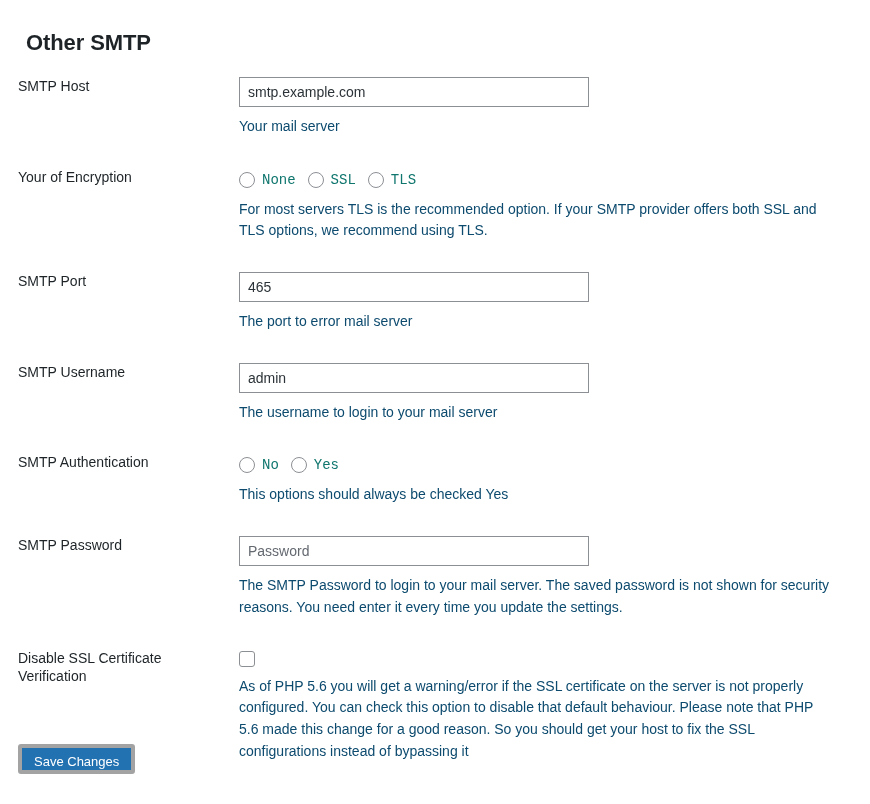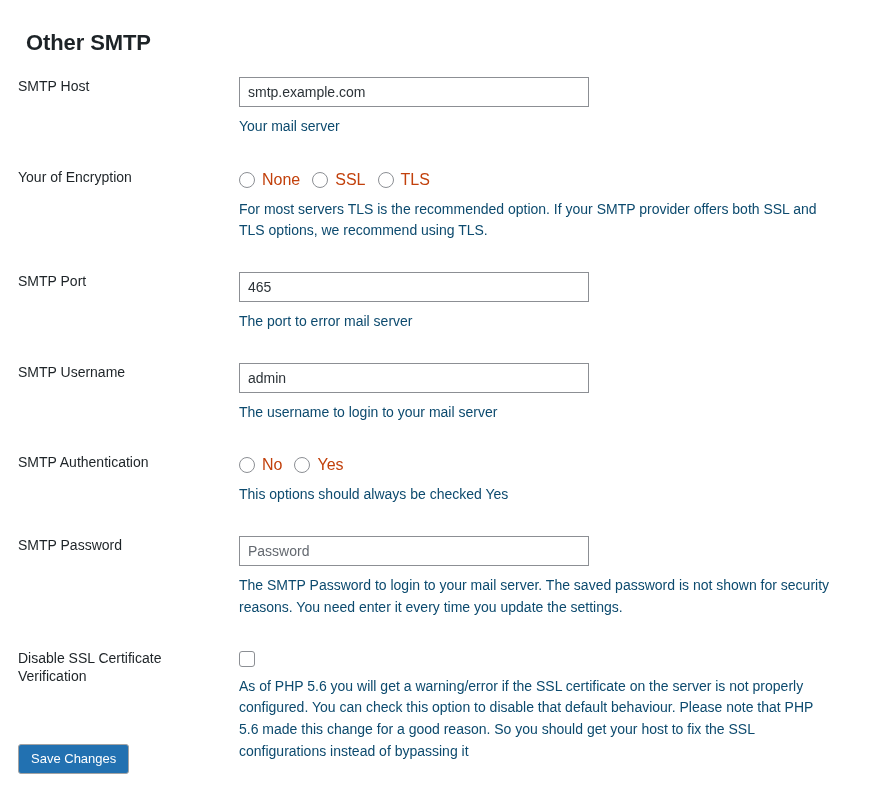--- a/index.html
+++ b/index.html
@@ -104,23 +104,24 @@
     width: 16px;
     height: 16px;
     border: 1px solid #8c8f94;
     border-radius: 50%;
     background: #fff;
     display: inline-block;
     flex: 0 0 auto;
   }
   .radio-text {
     margin-left: 7px;
-    font-size: 16px;
+    font-size: 14px;
     line-height: 16px;
-    color: #c2410c;
+    color: #0f766e;
+    font-family: Liberation Mono, monospace;
   }
 
   
   .checkbox-mark {
     width: 16px;
     height: 16px;
     border: 1px solid #8c8f94;
     border-radius: 3px;
     background: #fff;
     display: block;
@@ -135,21 +136,21 @@
   }
   .button-primary {
     display: inline-block;
     padding: 0 12px;
     height: 30px;
     line-height: 28px;
     font-family: "Liberation Sans", sans-serif;
     font-size: 13px;
     color: #fff;
     background: #2271b1;
-    border: 1px solid #a3a3a3;
+    border: 4px solid #a3a3a3;
     border-radius: 3px;
     cursor: pointer;
     text-decoration: none;
   }
 </style>
 </head>
 <body>
 
 <div class="page">
 

